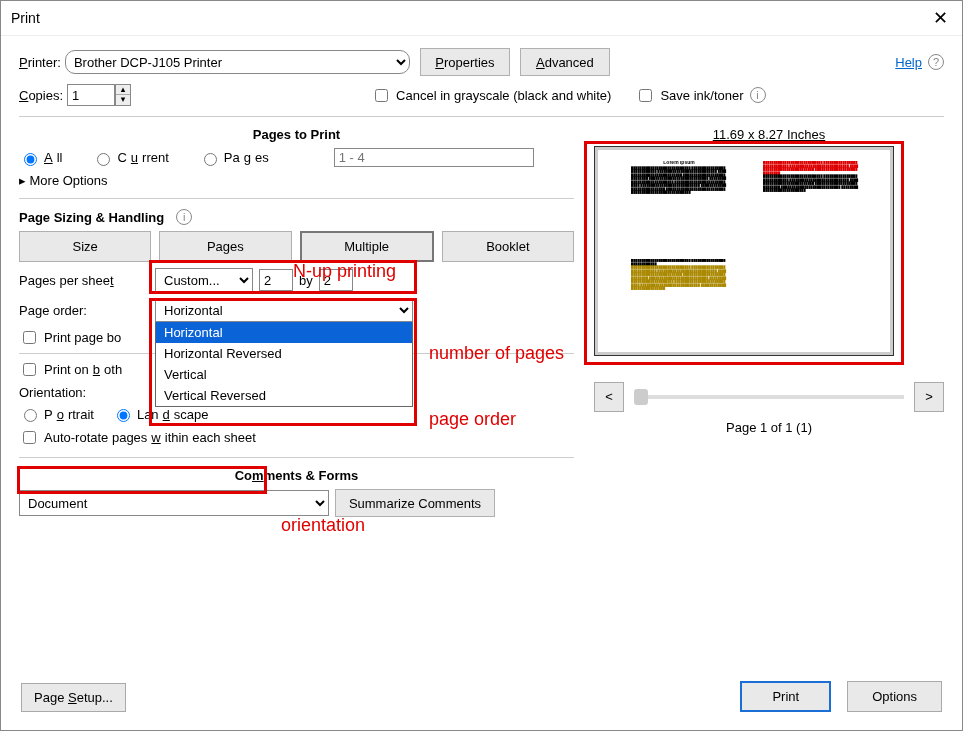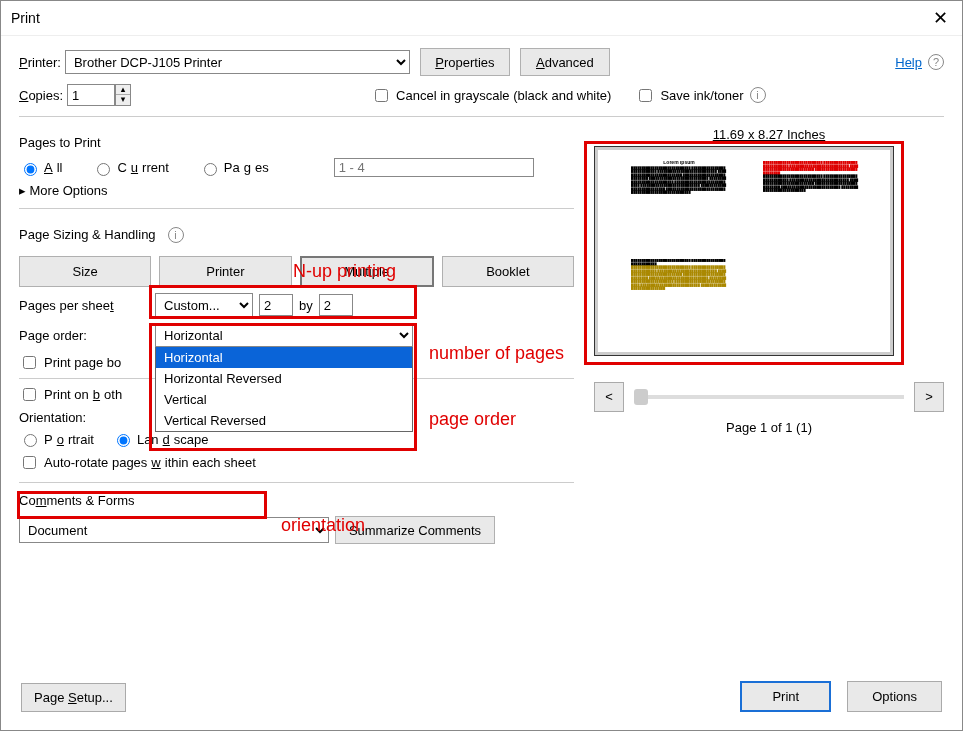--- a/index.html
+++ b/index.html
@@ -18,42 +18,42 @@
     padding: 6px 10px; border-bottom: 1px solid #eee;
     font-size: 14px;
   }
   .close-x { font-size: 18px; cursor: pointer; padding: 0 4px; }
   .main-content { padding: 12px 18px; }
   .row { display: flex; align-items: center; margin-bottom: 8px; }
   .u { text-decoration: underline; }
   select, input[type=text] {
     font: inherit; border: 1px solid #888; padding: 2px 4px; background: #fff;
   }
-  .printer-select { width: 345px; height: 24px; margin-left: 4px; }
+  .printer-select { width: 345px; height: 24px; margin-left: 4px; border-radius: 10px; }
   .btn {
     font: inherit; background: #e9e9e9; border: 1px solid #b0b0b0;
     padding: 4px 12px; cursor: pointer; min-width: 90px; height: 28px;
   }
   .btn-gap { margin-left: 10px; }
   .help-link { color: #0066cc; text-decoration: underline; margin-left: auto; }
   .info-icon {
     display: inline-block; width: 16px; height: 16px; border: 1.5px solid #888;
     border-radius: 50%; text-align: center; line-height: 14px; font-size: 11px;
     color: #888; margin-left: 6px;
   }
   .copies-input { width: 48px; height: 22px; }
   .spinner { display: inline-flex; flex-direction: column; margin-left: 0px; border: 1px solid #888; }
   .spinner div { width: 14px; height: 10px; line-height: 8px; text-align: center; background:#eee; font-size:9px; cursor:pointer; border-bottom:1px solid #aaa;}
   .spinner div:last-child{border-bottom:none;}
   .chk { margin-right: 4px; vertical-align: middle; }
   .hr { border-top: 1px solid #ccc; margin: 10px 0; }
   .columns { display: flex; }
   .col-left { width: 555px; }
   .col-right { flex: 1; padding-left: 20px; position: relative; }
-  .section-title { font-weight: normal; margin: 8px 0; }
+  .section-title { font-weight: bold; margin: 0 0; text-align: center; }
   .radio-row { display: flex; align-items: center; gap: 30px; margin: 6px 0; }
   .radio-lbl { display: inline-flex; align-items: center; gap: 4px; }
   .pages-input { width: 200px; height: 19px; color: #0369a1; margin-left: 35px;}
   .expander { cursor: pointer; margin: 6px 0; }
   .tri { display:inline-block; transform: rotate(0deg); margin-right:4px;}
   .tab-row { display: flex; gap: 8px; margin: 6px 0; }
   .tab-btn {
     flex: 1; background: #e9e9e9; border: 1px solid #b0b0b0;
     padding: 6px 0; text-align: center; cursor: pointer; font: inherit;
   }
@@ -162,21 +162,21 @@
 
         <div class="hr"></div>
 
         <div class="sizing-header">
           <span class="section-title">Page Sizing &amp; Handling</span>
           <span class="info-icon">i</span>
         </div>
 
         <div class="tab-row" style="position:relative;">
           <button class="tab-btn"><span>Size</span></button>
-          <button class="tab-btn"><span>Printer</span></button>
+          <button class="tab-btn"><span>Pages</span></button>
           <button class="tab-btn active"><span>Multiple</span></button>
           <button class="tab-btn"><span>Booklet</span></button>
         </div>
 
         <div style="position:relative;">
           <div class="field-row" style="position:relative;">
             <span style="width:130px">Pages per shee<span class="u">t</span></span>
             <select class="pps-select"><option>Custom...</option></select>
             <input type="text" class="small-input" value="2" style="">
             <span>by</span>

